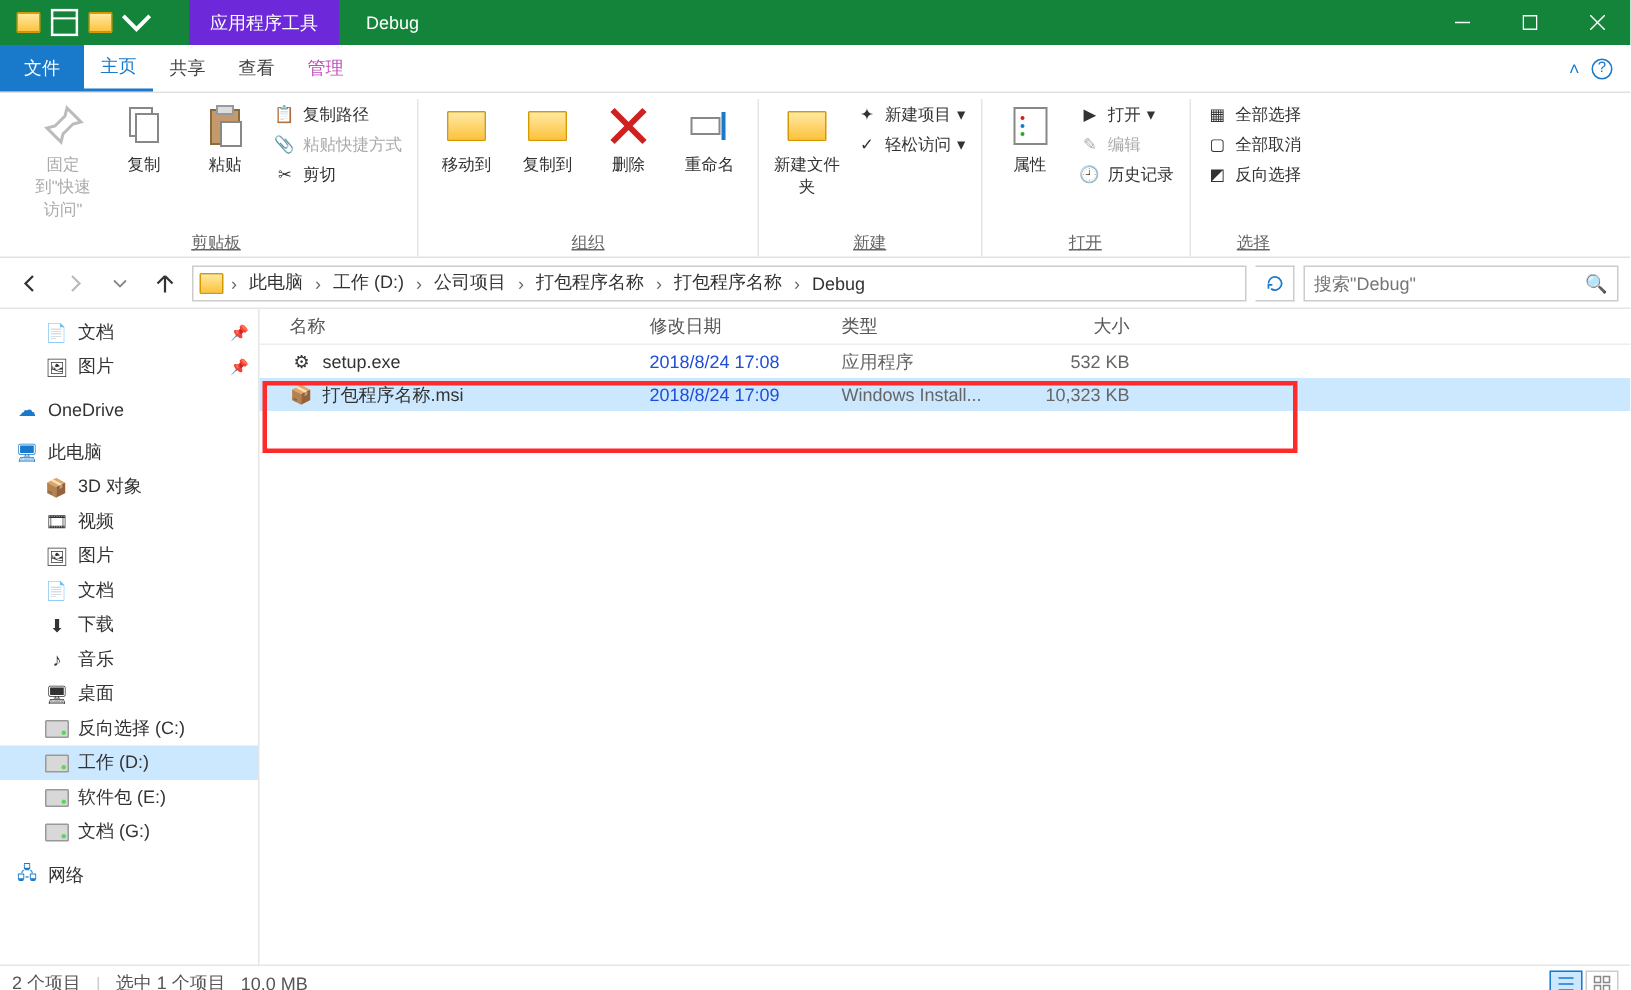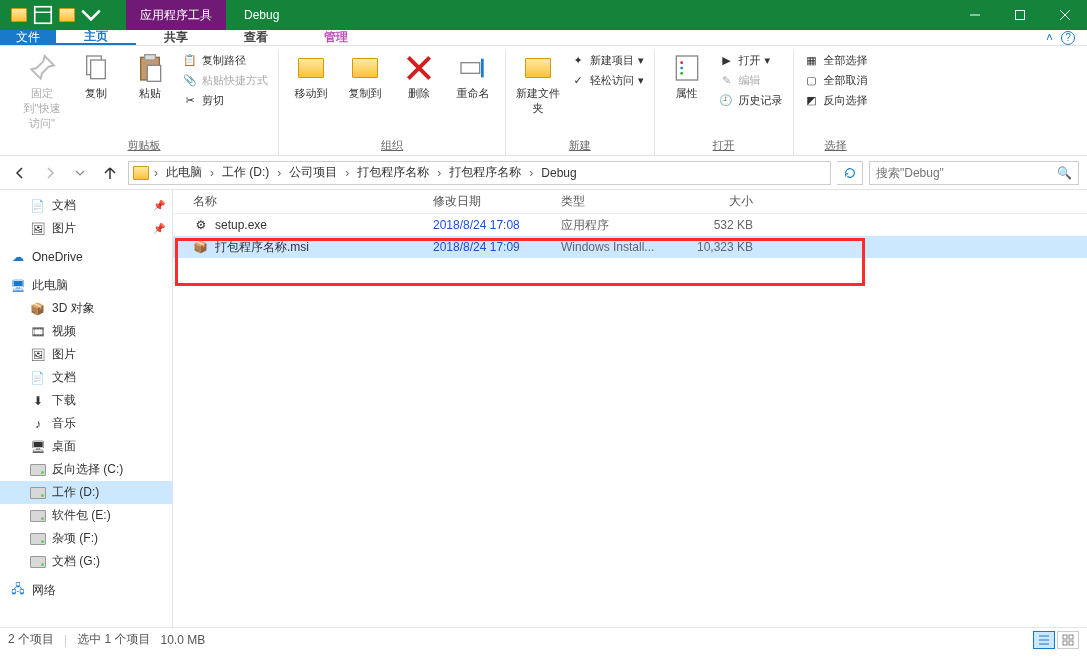--- a/index.html
+++ b/index.html
@@ -2,29 +2,29 @@
 <html><head>
 <meta charset="utf-8">
 <style>
 * { margin: 0; padding: 0; box-sizing: border-box; font-family: "Microsoft YaHei", "Segoe UI", sans-serif; }
 body { background: #fff; width: 1087px; height: 660px; overflow: hidden; font-size: 12px; color: #333; }
 
 .titlebar { height: 30px; background: #13843A; display: flex; align-items: center; }
 .qat { display: flex; align-items: center; padding-left: 8px; gap: 2px; }
 .qat-icon { width: 22px; height: 22px; display: flex; align-items: center; justify-content: center; color: #fff; }
 .folder-ico { width: 16px; height: 14px; background: linear-gradient(#ffe9a2,#fcc23d); border: 1px solid #d49a00; border-radius: 1px; position: relative; }
-.context-tab { margin-left: 24px; height: 30px; display: flex; align-items: center; padding: 0 14px; background: #701a75; color: #fff; font-size: 12px; }
+.context-tab { margin-left: 24px; height: 30px; display: flex; align-items: center; padding: 0 14px; background: #6d28d9; color: #fff; font-size: 12px; }
 .win-title { margin-left: 18px; color: #fff; font-size: 12px; }
 .win-controls { margin-left: auto; display: flex; }
 .win-btn { width: 45px; height: 30px; display: flex; align-items: center; justify-content: center; color: #fff; }
 .win-btn svg { width: 10px; height: 10px; }
 
-.tabbar { height: 16px; background: #fff; border-bottom: 1px solid #e1e1e1; display: flex; align-items: stretch; }
+.tabbar { height: 32px; background: #fff; border-bottom: 1px solid #e1e1e1; display: flex; align-items: stretch; }
 .tab-file { background: #1979CA; color: #fff; padding: 0 16px; display: flex; align-items: center; font-size: 12px; }
-.tab { padding: 0 28px; display: flex; align-items: center; font-size: 12px; color: #444; font-weight: bold; }
+.tab { padding: 0 11px; display: flex; align-items: center; font-size: 12px; color: #444; }
 .tab.context { color: #C04EBA; }
 .help-icons { margin-left: auto; display: flex; align-items: center; gap: 8px; padding-right: 12px; color: #1979CA; }
 
 .ribbon { height: 110px; background: #fff; border-bottom: 1px solid #e1e1e1; display: flex; padding: 4px 10px 0 10px; }
 .rgroup { display: flex; flex-direction: column; align-items: center; padding: 0 10px; border-right: 1px solid #e5e5e5; }
 .rgroup:last-child { border-right: none; }
 .rgroup-body { flex: 1; display: flex; align-items: flex-start; gap: 10px; padding-top: 2px; }
 .rgroup-label { font-size: 11px; color: #666; padding-bottom: 2px; text-decoration: underline; }
 .big-btn { display: flex; flex-direction: column; align-items: center; width: 44px; text-align: center; font-size: 11px; color: #333; gap: 2px; }
 .big-btn .ico { width: 32px; height: 32px; display: flex; align-items: center; justify-content: center; }
@@ -414,26 +414,20 @@
       <div class="tree-item sub">
         <span class="tree-ico">
           <span class="drive-ico"></span>
         </span>
         <span>软件包 (E:)</span>
       </div>
       <div class="tree-item sub">
         <span class="tree-ico">
           <span class="drive-ico"></span>
         </span>
-        <span>杂项 (F:)</span>
-      </div>
-      <div class="tree-item sub">
-        <span class="tree-ico">
-          <span class="drive-ico"></span>
-        </span>
         <span>文档 (G:)</span>
       </div>
       <div class="tree-item root">
         <span class="tree-ico" style="color:#1979CA">🖧</span>
         <span>网络</span>
       </div>
     </div>
   <div class="content" style="position:relative">
     <div class="col-headers">
       <div class="ch-name">名称</div>

